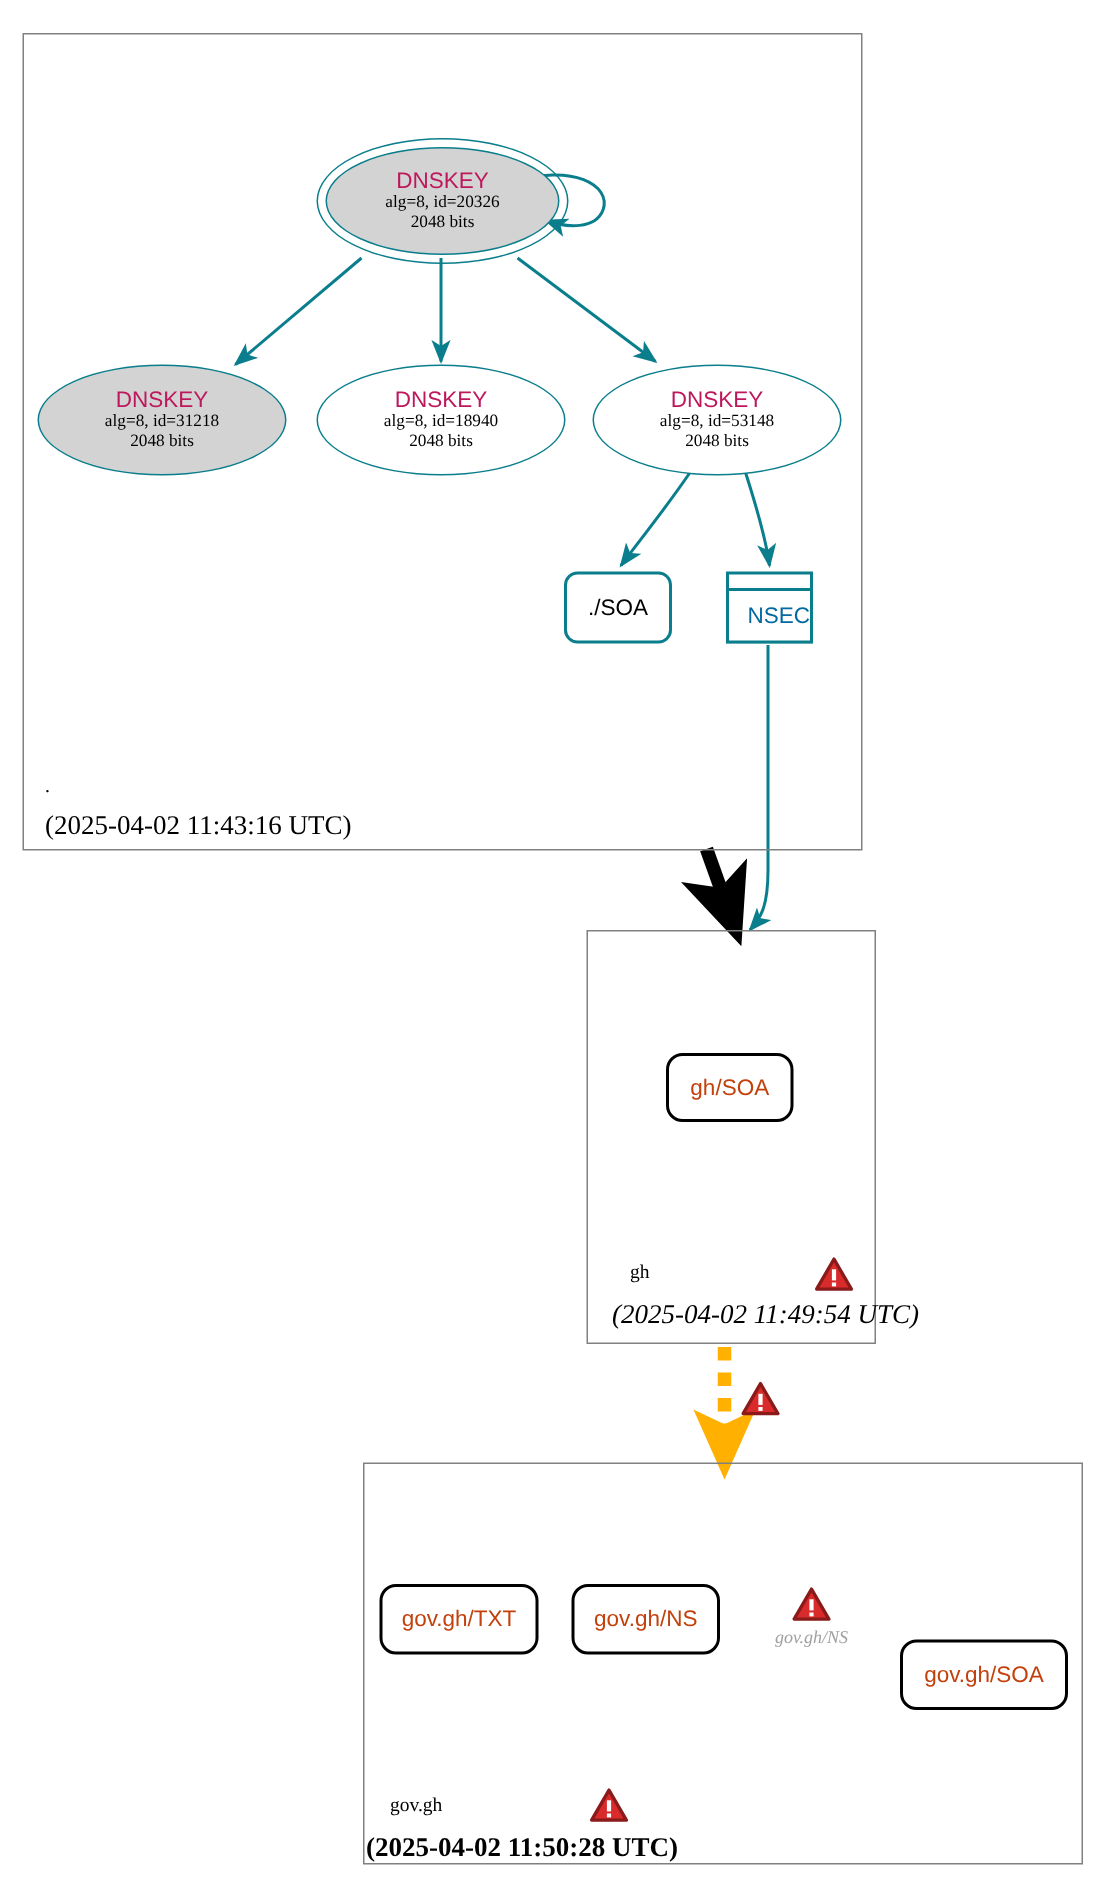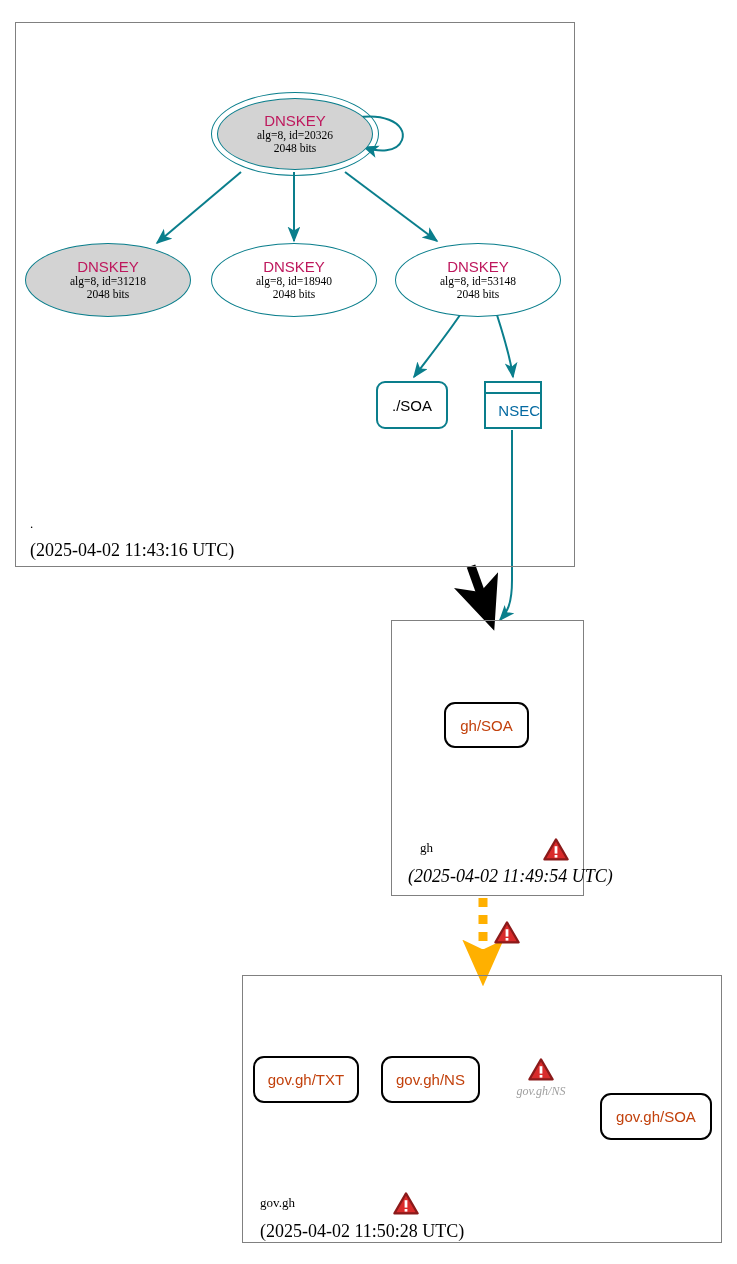--- a/index.html
+++ b/index.html
@@ -254,21 +254,21 @@
     <rect x="11.6" y="17" width="2.8" height="2.6" fill="#ffffff"></rect>
   </svg>
 </div>
 <div class="warn-caption" style="left:499px; top:1084px; width:84px;">gov.gh/NS</div>
 
 <div class="node rr-black" style="left:600px; top:1056px; width:112px; height:47px;margin-top:37px;">
   <span>gov.gh/SOA</span>
 </div>
 
 <div class="zone-label zone-name" style="left:260px; top:1195px;">gov.gh</div>
-<div class="zone-label zone-time" style="left:260px; top:1221px;">(2025-04-02 11:50:28 UTC)</div>
+<div class="zone-label zone-time" style="left:244px; top:1221px;font-weight:bold;">(2025-04-02 11:50:28 UTC)</div>
 
 <div class="warn" style="left:393px; top:1192px;">
   <svg width="26" height="23" viewBox="0 0 26 23" xmlns="http://www.w3.org/2000/svg">
     <path d="M13 1.4 L24.6 21.4 L1.4 21.4 Z" fill="#d92b2b" stroke="#8b1a1a" stroke-width="2.2" stroke-linejoin="round"></path>
     <rect x="11.6" y="8.2" width="2.8" height="7.4" fill="#ffffff"></rect>
     <rect x="11.6" y="17" width="2.8" height="2.6" fill="#ffffff"></rect>
   </svg>
 </div>
 
 </body></html>

